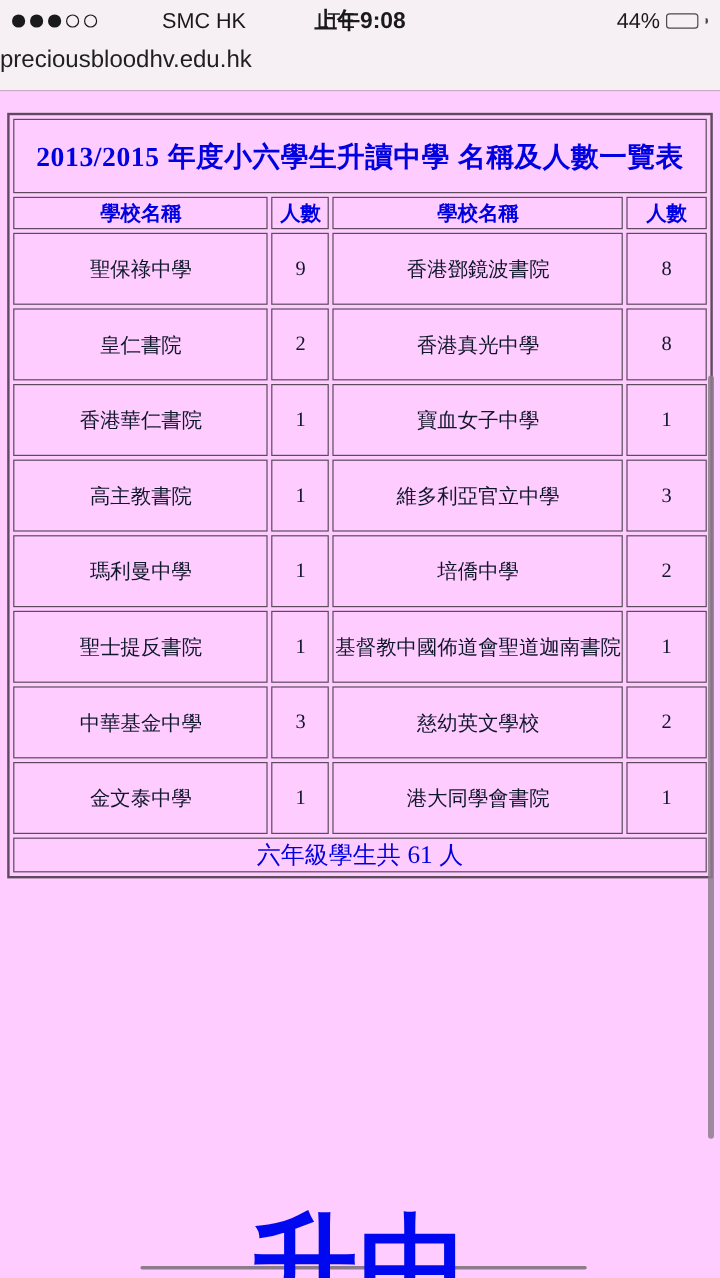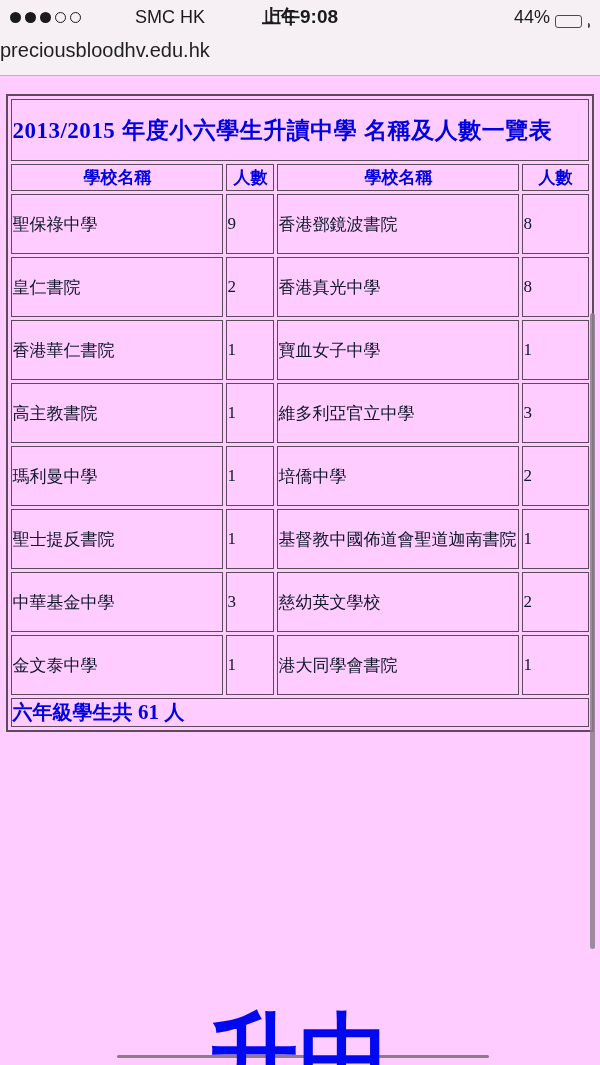--- a/index.html
+++ b/index.html
@@ -31,21 +31,21 @@
   .signal { display: flex; gap: 4px; align-items: center; margin-right: 7px; }
   .dot { width: 11px; height: 11px; border-radius: 50%; }
   .dot.filled { background: #1a1a1a; }
   .dot.hollow { background: transparent; border: 1.5px solid #1a1a1a; }
   .carrier { font-size: 18px; margin-right: 12px; }
   .network { font-size: 18px; }
   .time {
     position: absolute; left: 50%; transform: translateX(-50%);
     font-size: 19px; font-weight: bold;
   }
-  .battery-group { margin-left: auto; display: flex; align-items: flex-end; gap: 5px; }
+  .battery-group { margin-left: auto; display: flex; align-items: center; gap: 5px; }
   .battery-pct { font-size: 18px; }
   .battery-body {
     width: 27px; height: 13px;
     border: 1px solid #4a4a4a; border-radius: 3px;
     padding: 1px; position: relative;
   }
   .battery-fill { height: 100%; background: #111; border-radius: 1px; }
   .battery-nub {
     width: 2px; height: 5px; background: #4a4a4a;
     border-radius: 0 2px 2px 0; margin-left: 1px;
@@ -59,35 +59,36 @@
     margin: 18px auto 0 auto;
     border: 2px solid #5d4a5d;
     border-collapse: separate;
     border-spacing: 3px;
     table-layout: fixed;
     background: transparent;
   }
   .results-table td, .results-table th {
     border: 1px solid #5d4a5d;
     background: #ffccff;
+    text-align: center;
     vertical-align: middle;
   }
   .row-title td { height: 62px; }
   .table-title {
     color: #0000e0; font-weight: bold; font-size: 23px;
     letter-spacing: 0.5px;
   }
   .table-title .num { font-family: "Liberation Serif", serif; }
   .results-table th {
     height: 27px; color: #0000e0; font-weight: bold; font-size: 17px;
   }
   .results-table tbody td { height: 60px; font-size: 17px; color: #0f172a; }
   td.count { font-family: "Liberation Serif", serif; font-size: 18px; }
   .row-footer td { height: 29px; }
-  .table-footer { color: #0000e0; font-weight: bold; font-size: 20px; }
+  .table-footer { color: #0000e0; font-weight: normal; font-size: 20px; }
   .table-footer .num { font-family: "Liberation Serif", serif; font-size: 21px; }
 
   
   .bottom-rule {
     position: absolute;
     left: 117px; top: 1055px;
     width: 372px; height: 3px;
     background: #8b7b8b; border-radius: 2px;
     z-index: 1;
   }

